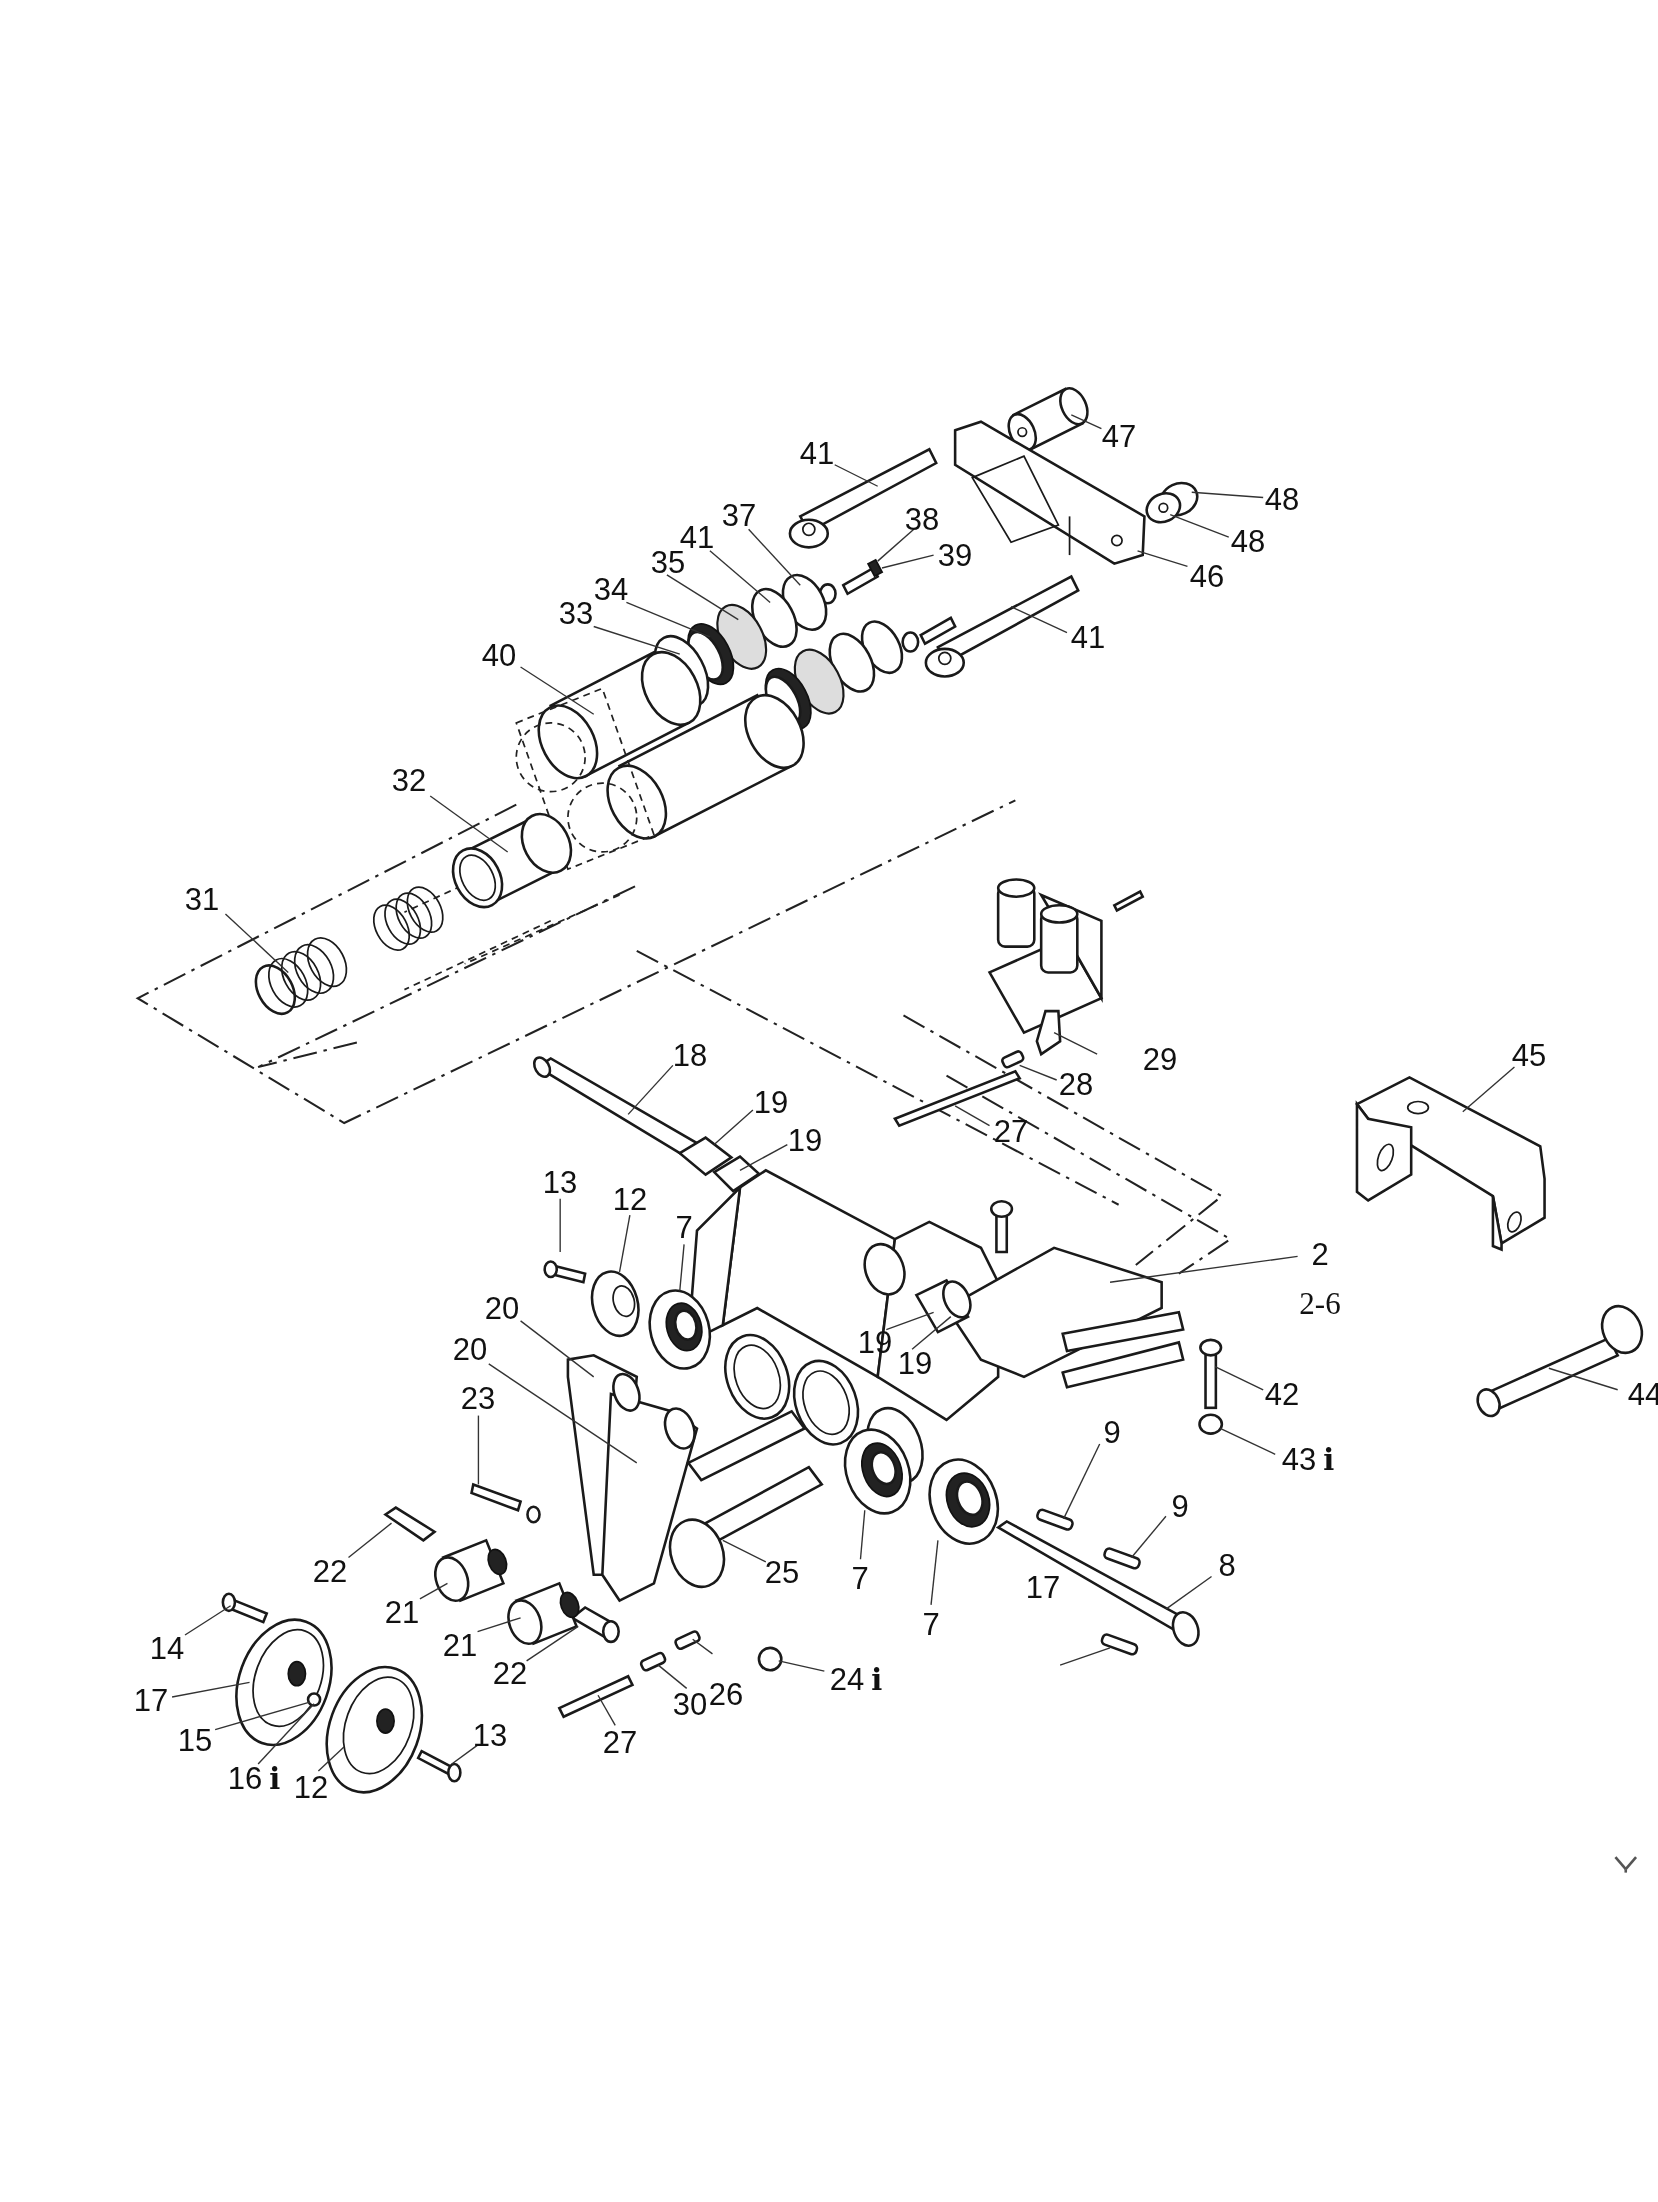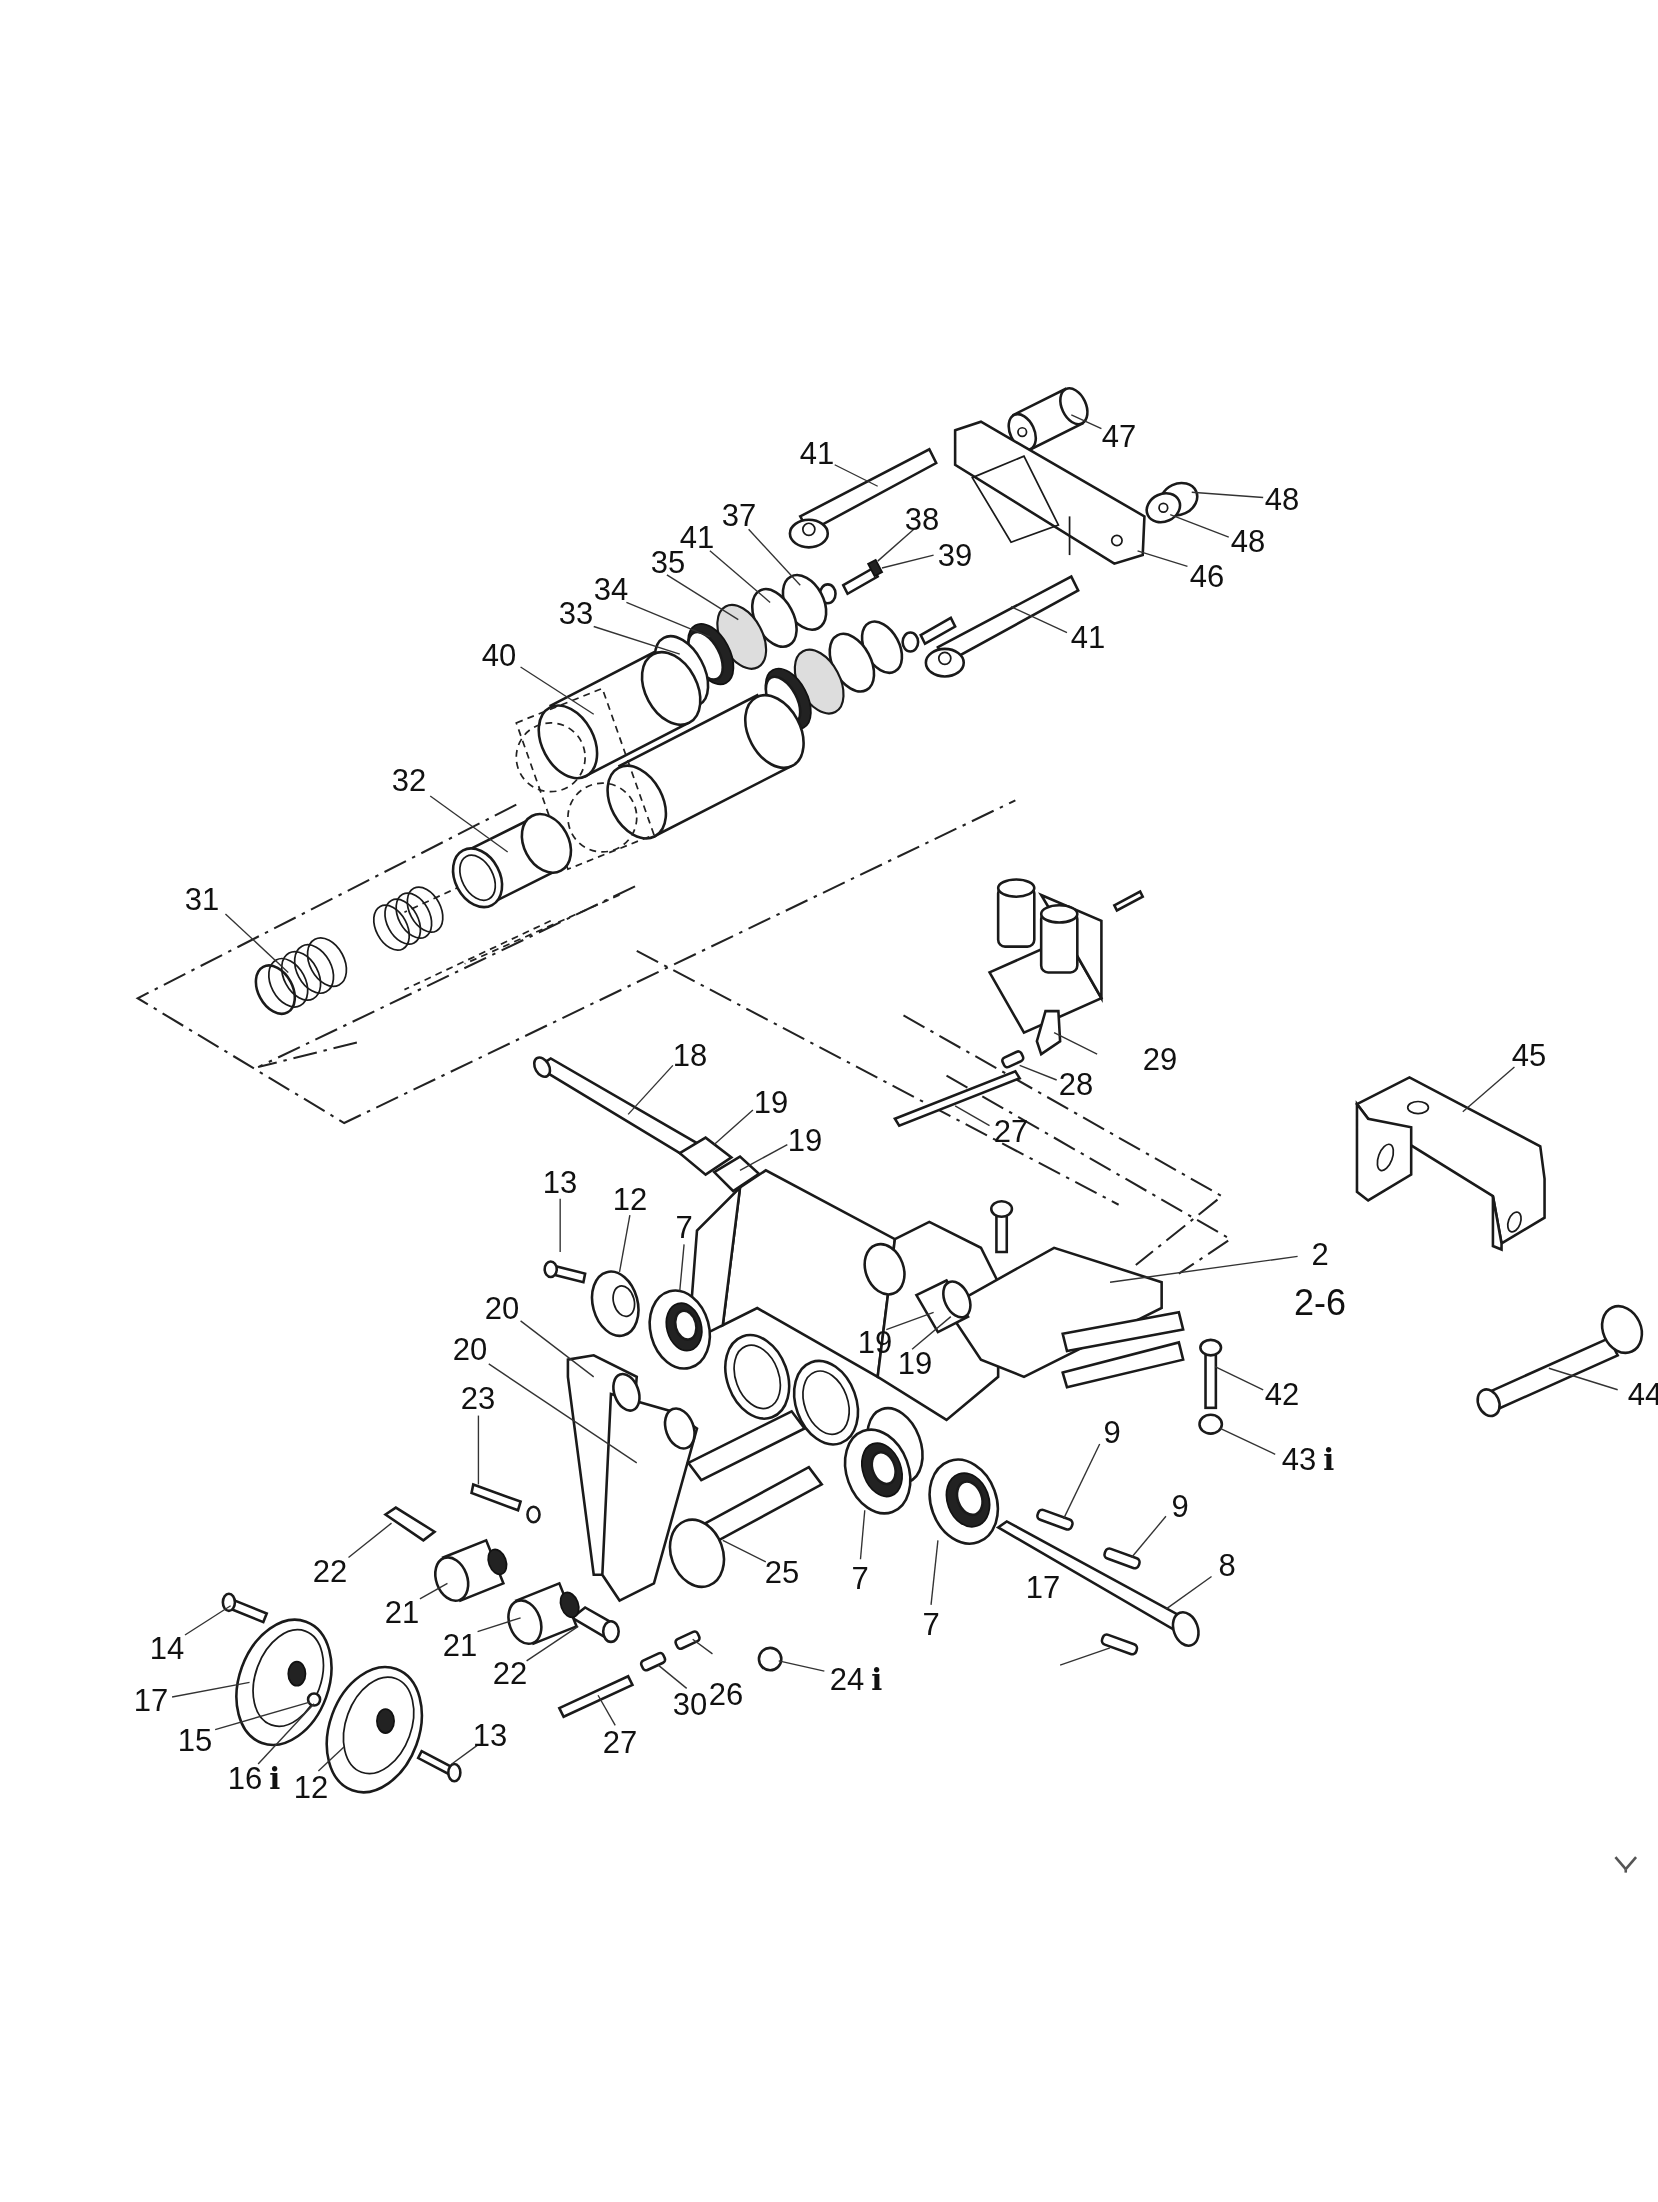--- a/index.html
+++ b/index.html
@@ -2,21 +2,21 @@
 <html style="font-size:13.8px"><head>
 <meta charset="utf-8">
 <style>
   html, body { margin:0; padding:0; background:#ffffff; }
   body { width:1659px; height:2203px; position:relative; overflow:hidden;
          font-family:"Liberation Sans", sans-serif; color:#111; }
   #drawing { position:absolute; left:0; top:0; width:1659px; height:2203px; }
   .lbl { position:absolute; font-family:"Liberation Sans", sans-serif; font-size:31px;
          color:#111; line-height:1; white-space:nowrap; transform:translate(-50%,-50%); }
   .lbl .info { display:inline-block; margin-left:6.9px; font-weight:bold; font-family:"DejaVu Serif", serif; font-size:29px; }
-  .lbl.sub { font-size:36px; }
+  .lbl.sub { font-size:31px;font-family:Liberation Serif, serif; }
   #close-x { position:absolute; left:1612px; top:1852px; width:27.5px; height:27.5px; cursor:pointer; }
   svg .part { fill:#fff; stroke:#1a1a1a; stroke-width:3; }
   svg .thin { fill:none; stroke:#1a1a1a; stroke-width:2; }
   svg .lead { fill:none; stroke:#333; stroke-width:1.6; }
   svg .phantom { fill:none; stroke:#222; stroke-width:2.4; stroke-dasharray:28 8 4 8; }
   svg .dash { fill:none; stroke:#222; stroke-width:2; stroke-dasharray:8 6; }
   svg .dark { fill:#222; stroke:#111; stroke-width:2; }
   svg .hatch { fill:#ddd; stroke:#1a1a1a; stroke-width:2.5; }
 </style>
 </head>

